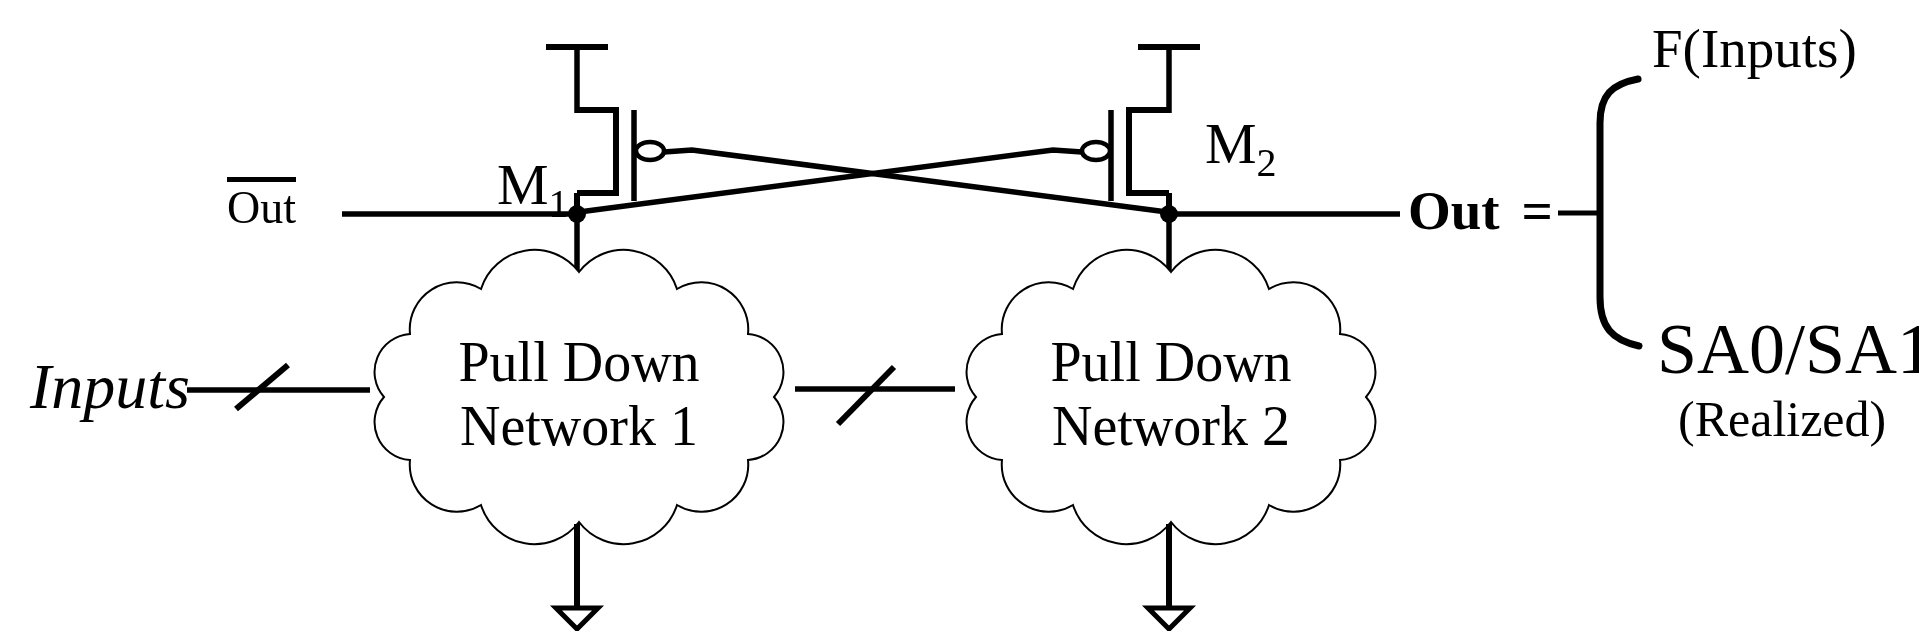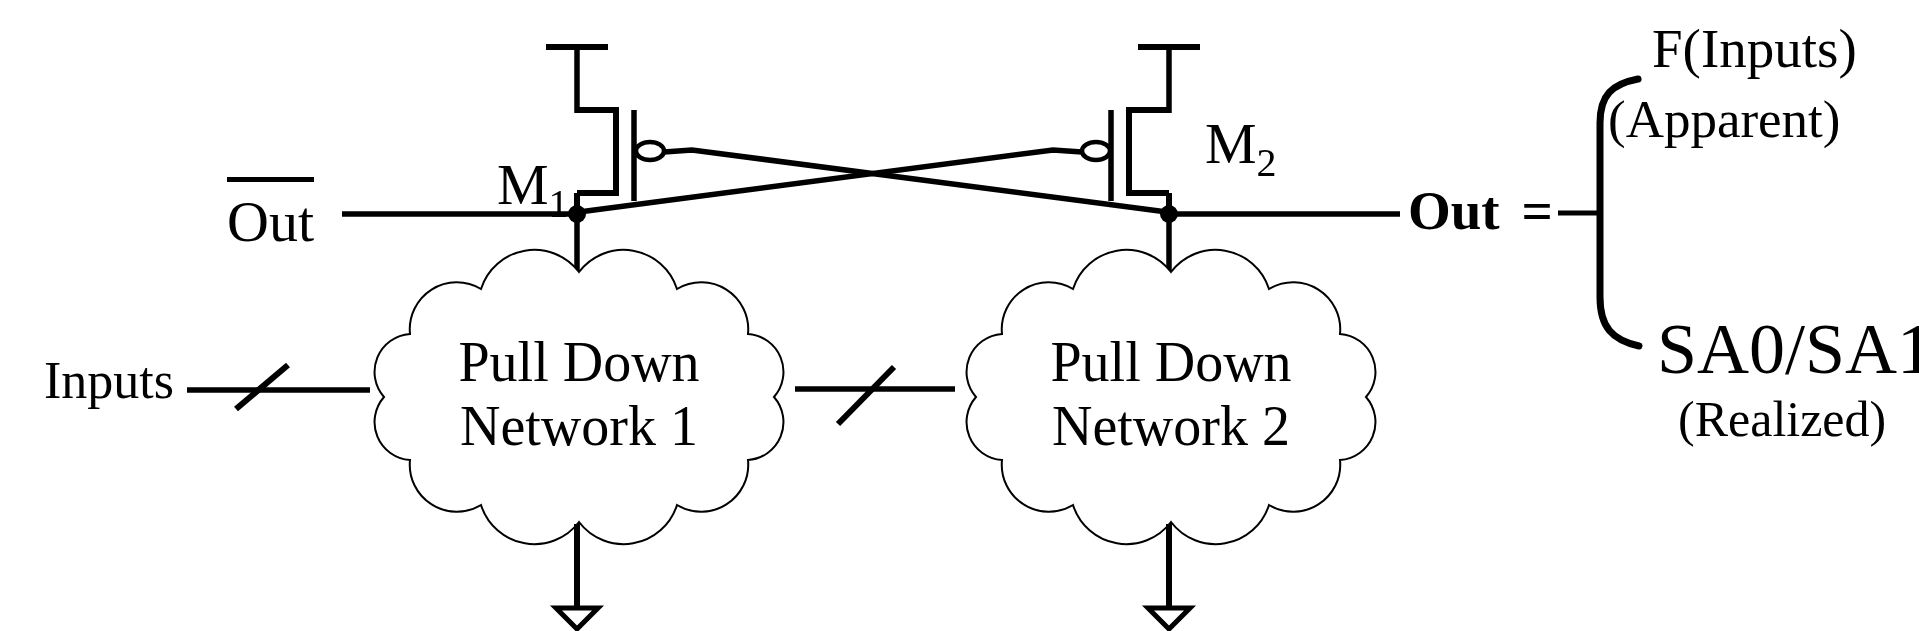--- a/index.html
+++ b/index.html
@@ -8,26 +8,26 @@
     width:1919px;height:631px;
     background:#ffffff;
     overflow:hidden;
     font-family:"Liberation Serif","DejaVu Serif",serif;
     color:#000;
   }
   svg.circuit{position:absolute;left:0;top:0;}
   .lbl{position:absolute;line-height:1;white-space:nowrap;}
   .out-bar{
     left:227px;top:177px;
-    font-size:58px;
+    font-size:46px;
     border-top:5px solid #000;
-    padding-top:11px;
+    padding-top:3px;
     display:inline-block;
   }
-  .inputs{left:44px;top:355px;font-size:52px;}
+  .inputs{left:30px;top:355px;font-size:64px;font-style:italic;}
   .mlabel{font-size:58px;}
   .m1{left:497px;top:115px;margin-top:41px;}
   .m2{left:1205px;top:115px;font-family:Liberation Serif, serif;}
   .msub{font-size:40px;vertical-align:-13px;}
   .cloud-label{
     position:absolute;width:400px;
     text-align:center;
     font-size:56px;line-height:64px;
     white-space:nowrap;
     font-family:Liberation Serif, serif;
@@ -128,17 +128,16 @@
   </div>
 
   <div class="cloud-label cloud2-label">
     <span>Pull Down</span>
     <span>Network 2</span>
   </div>
 
   <div class="lbl f-inputs">F(Inputs)</div>
 
   <div class="lbl out-equals">Out =</div>
-  <div class="lbl apparent">(Apparent)</div>
   <div class="lbl sa">SA0/SA1</div>
   <div class="lbl realized">(Realized)</div>
 
 </div>
 
 </body></html>

